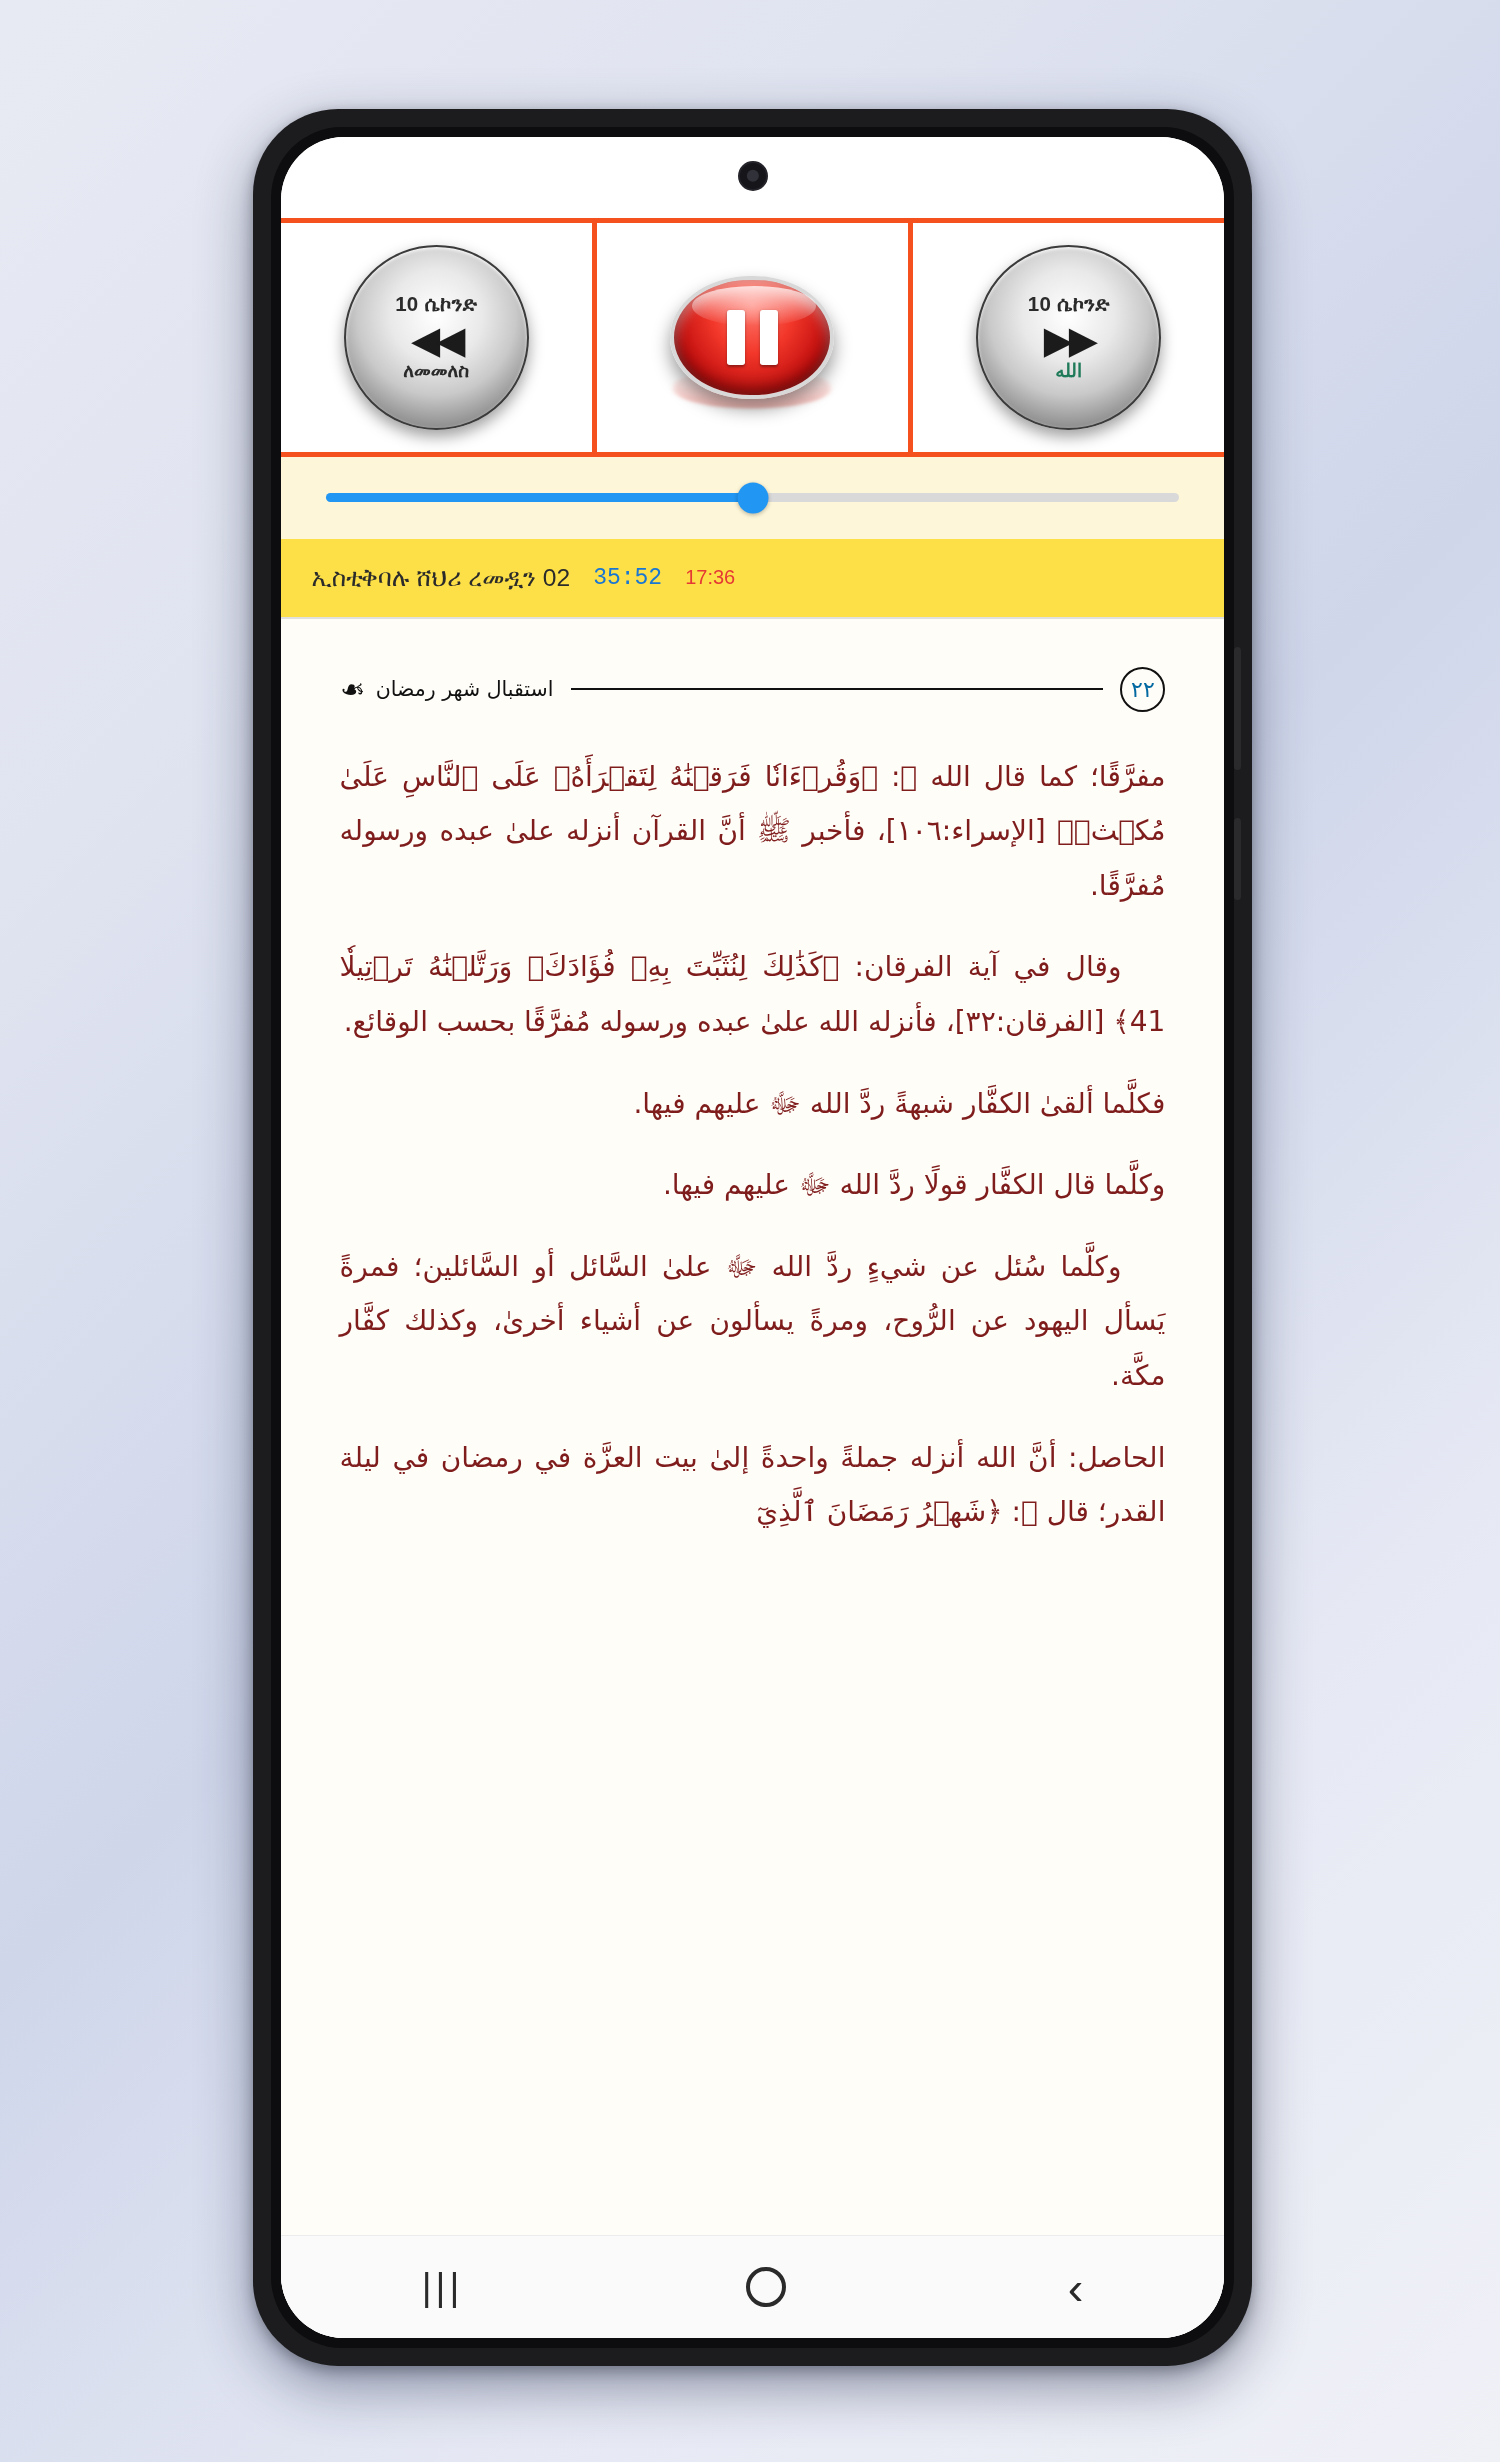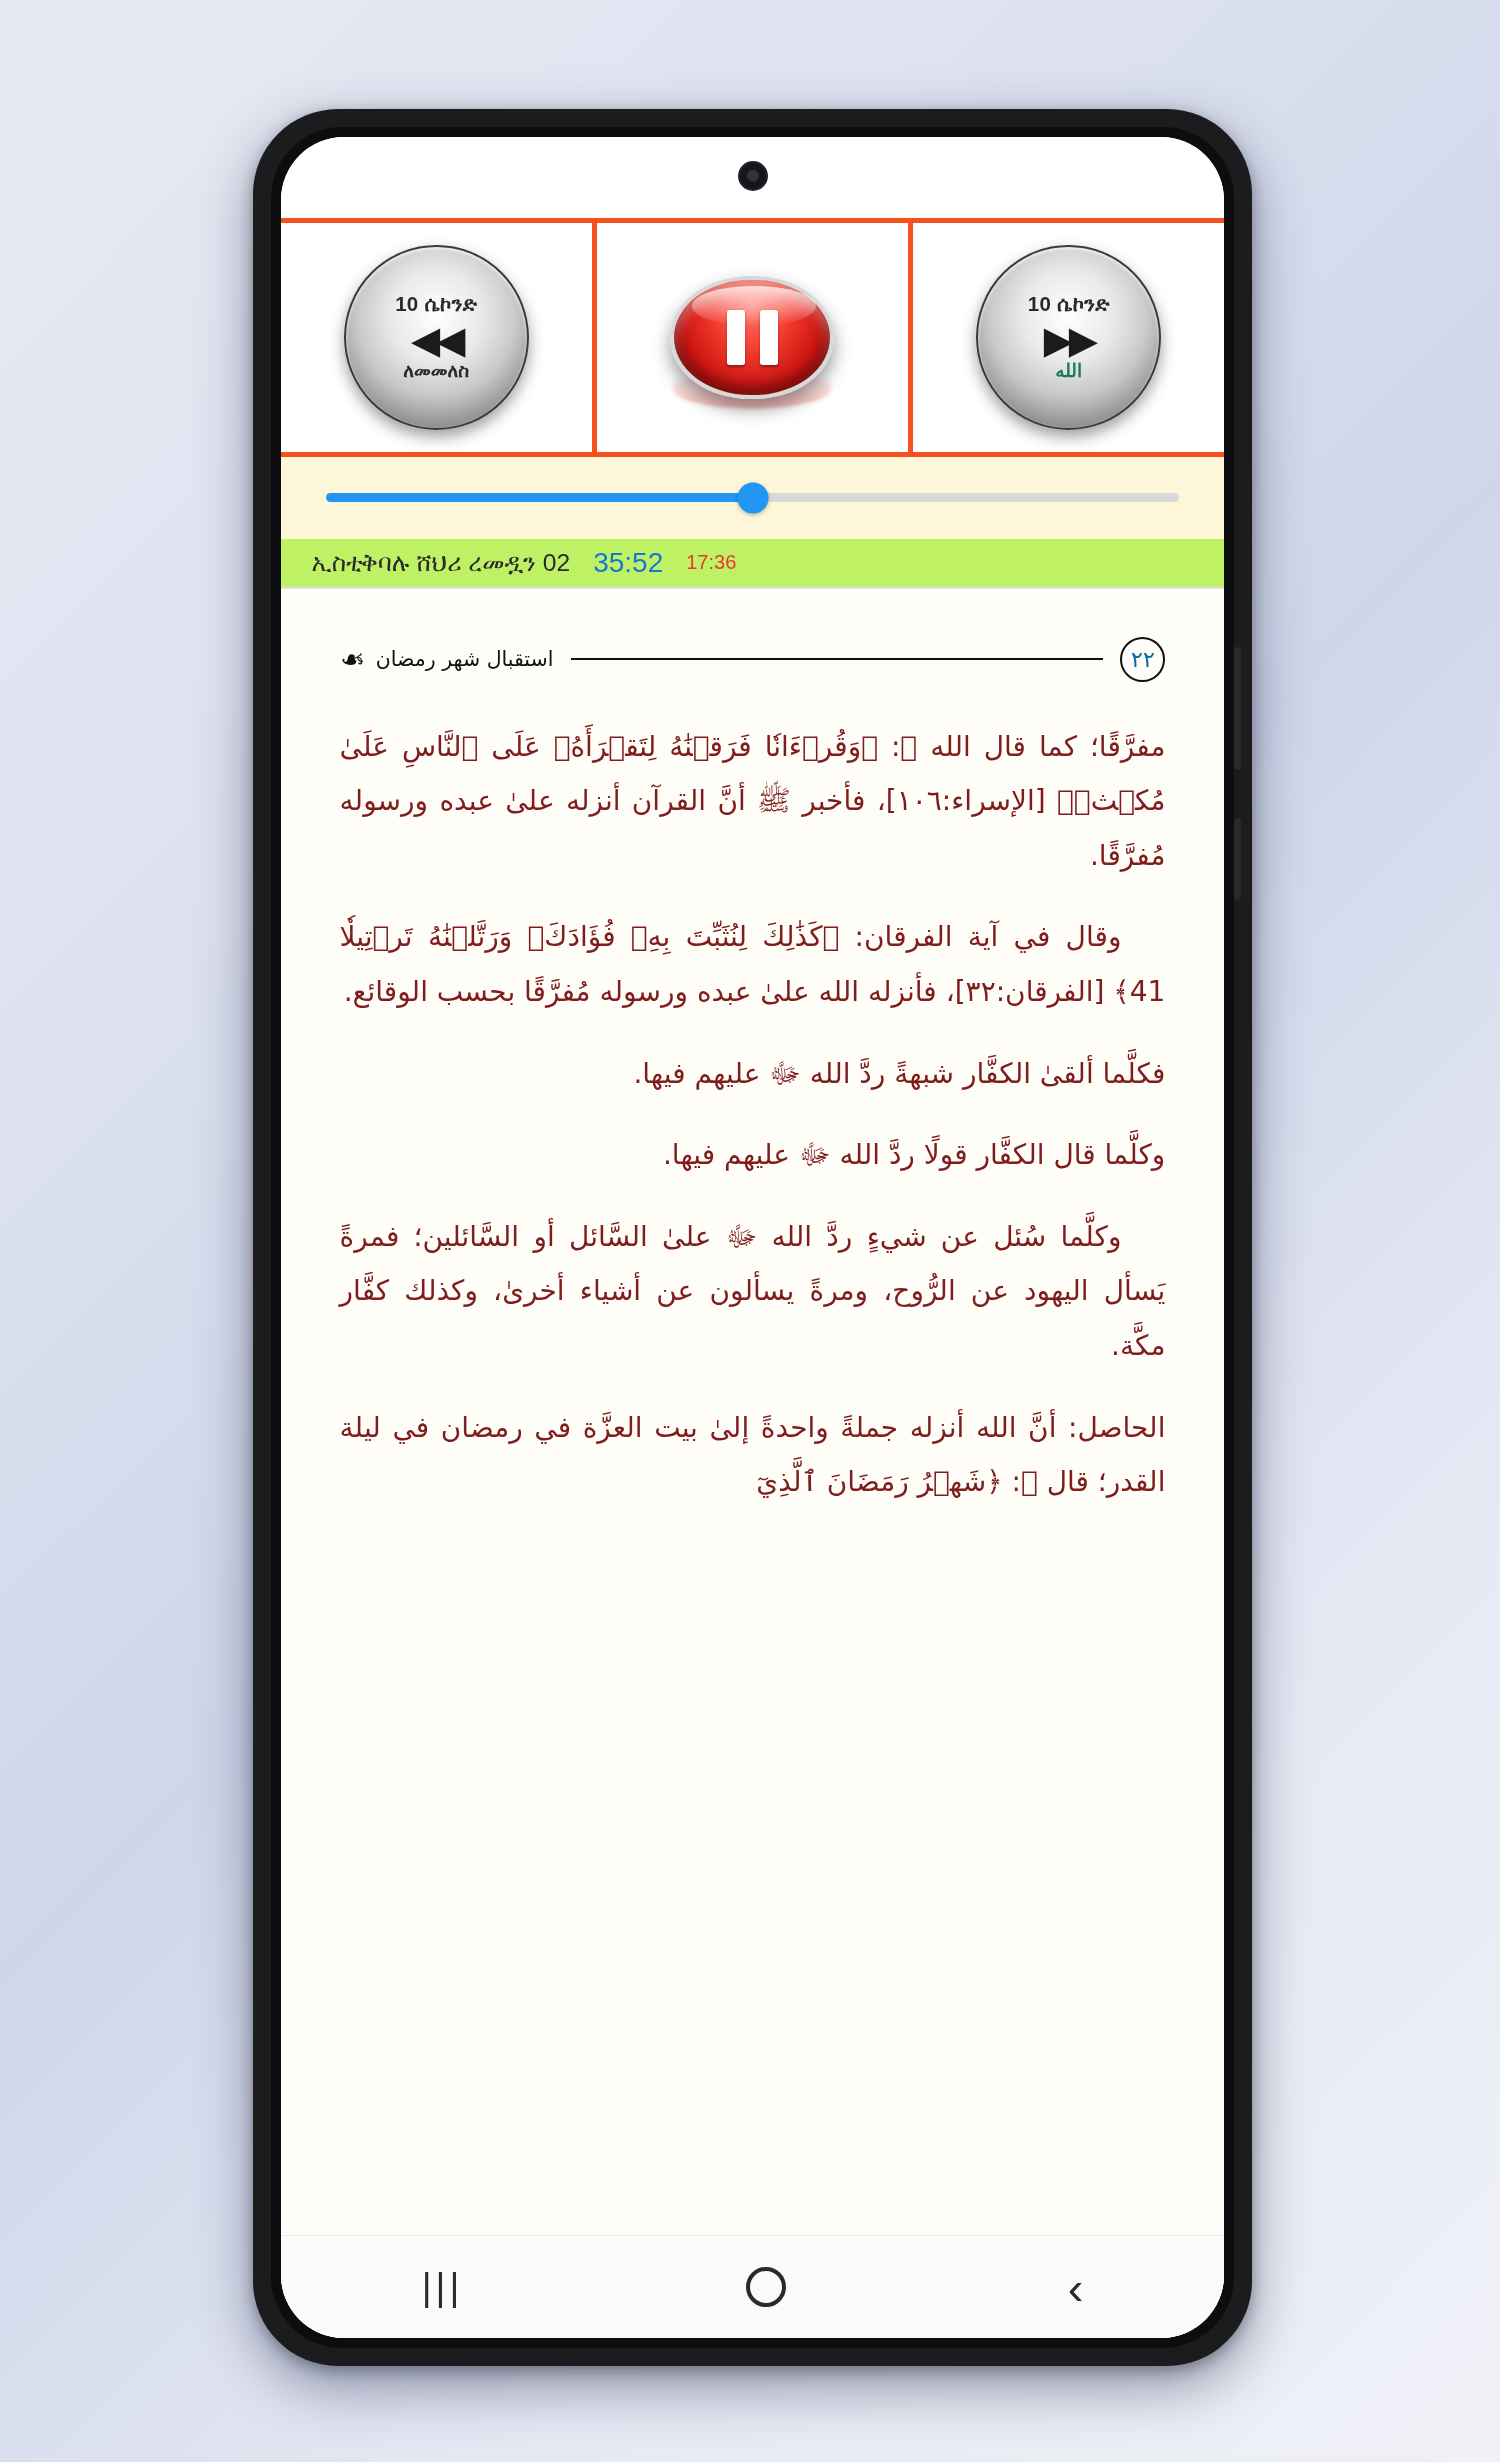--- a/index.html
+++ b/index.html
@@ -208,36 +208,37 @@
     top: 50%;
     transform: translate(-50%,-50%);
     width: 31px; height: 31px;
     border-radius: 50%;
     background: #2196f3;
     box-shadow: 0 1.4px 4.1px rgba(0,0,0,0.28);
   }
 
   
   #track-row {
-    height: 50px;
+    height: 80px;
     display: flex;
     align-items: center;
     padding: 0 31px;
     gap: 23px;
-    background: #bef264;
+    background: #fde047;
     border-bottom: 2.1px solid #e0e0e0;
   }
   #track-title {
     font-size: 24.6px;
     color: #2b2b2b;
     white-space: nowrap;
   }
   #time-elapsed {
-    font-size: 28px;
+    font-size: 23px;
     color: #1976d2;
+    font-family: Liberation Mono, monospace;
   }
   #time-remaining {
     font-size: 20px;
     color: #e53935;
   }
 
   
   #book-page {
     flex: 1;
     background: #fffdf8;

